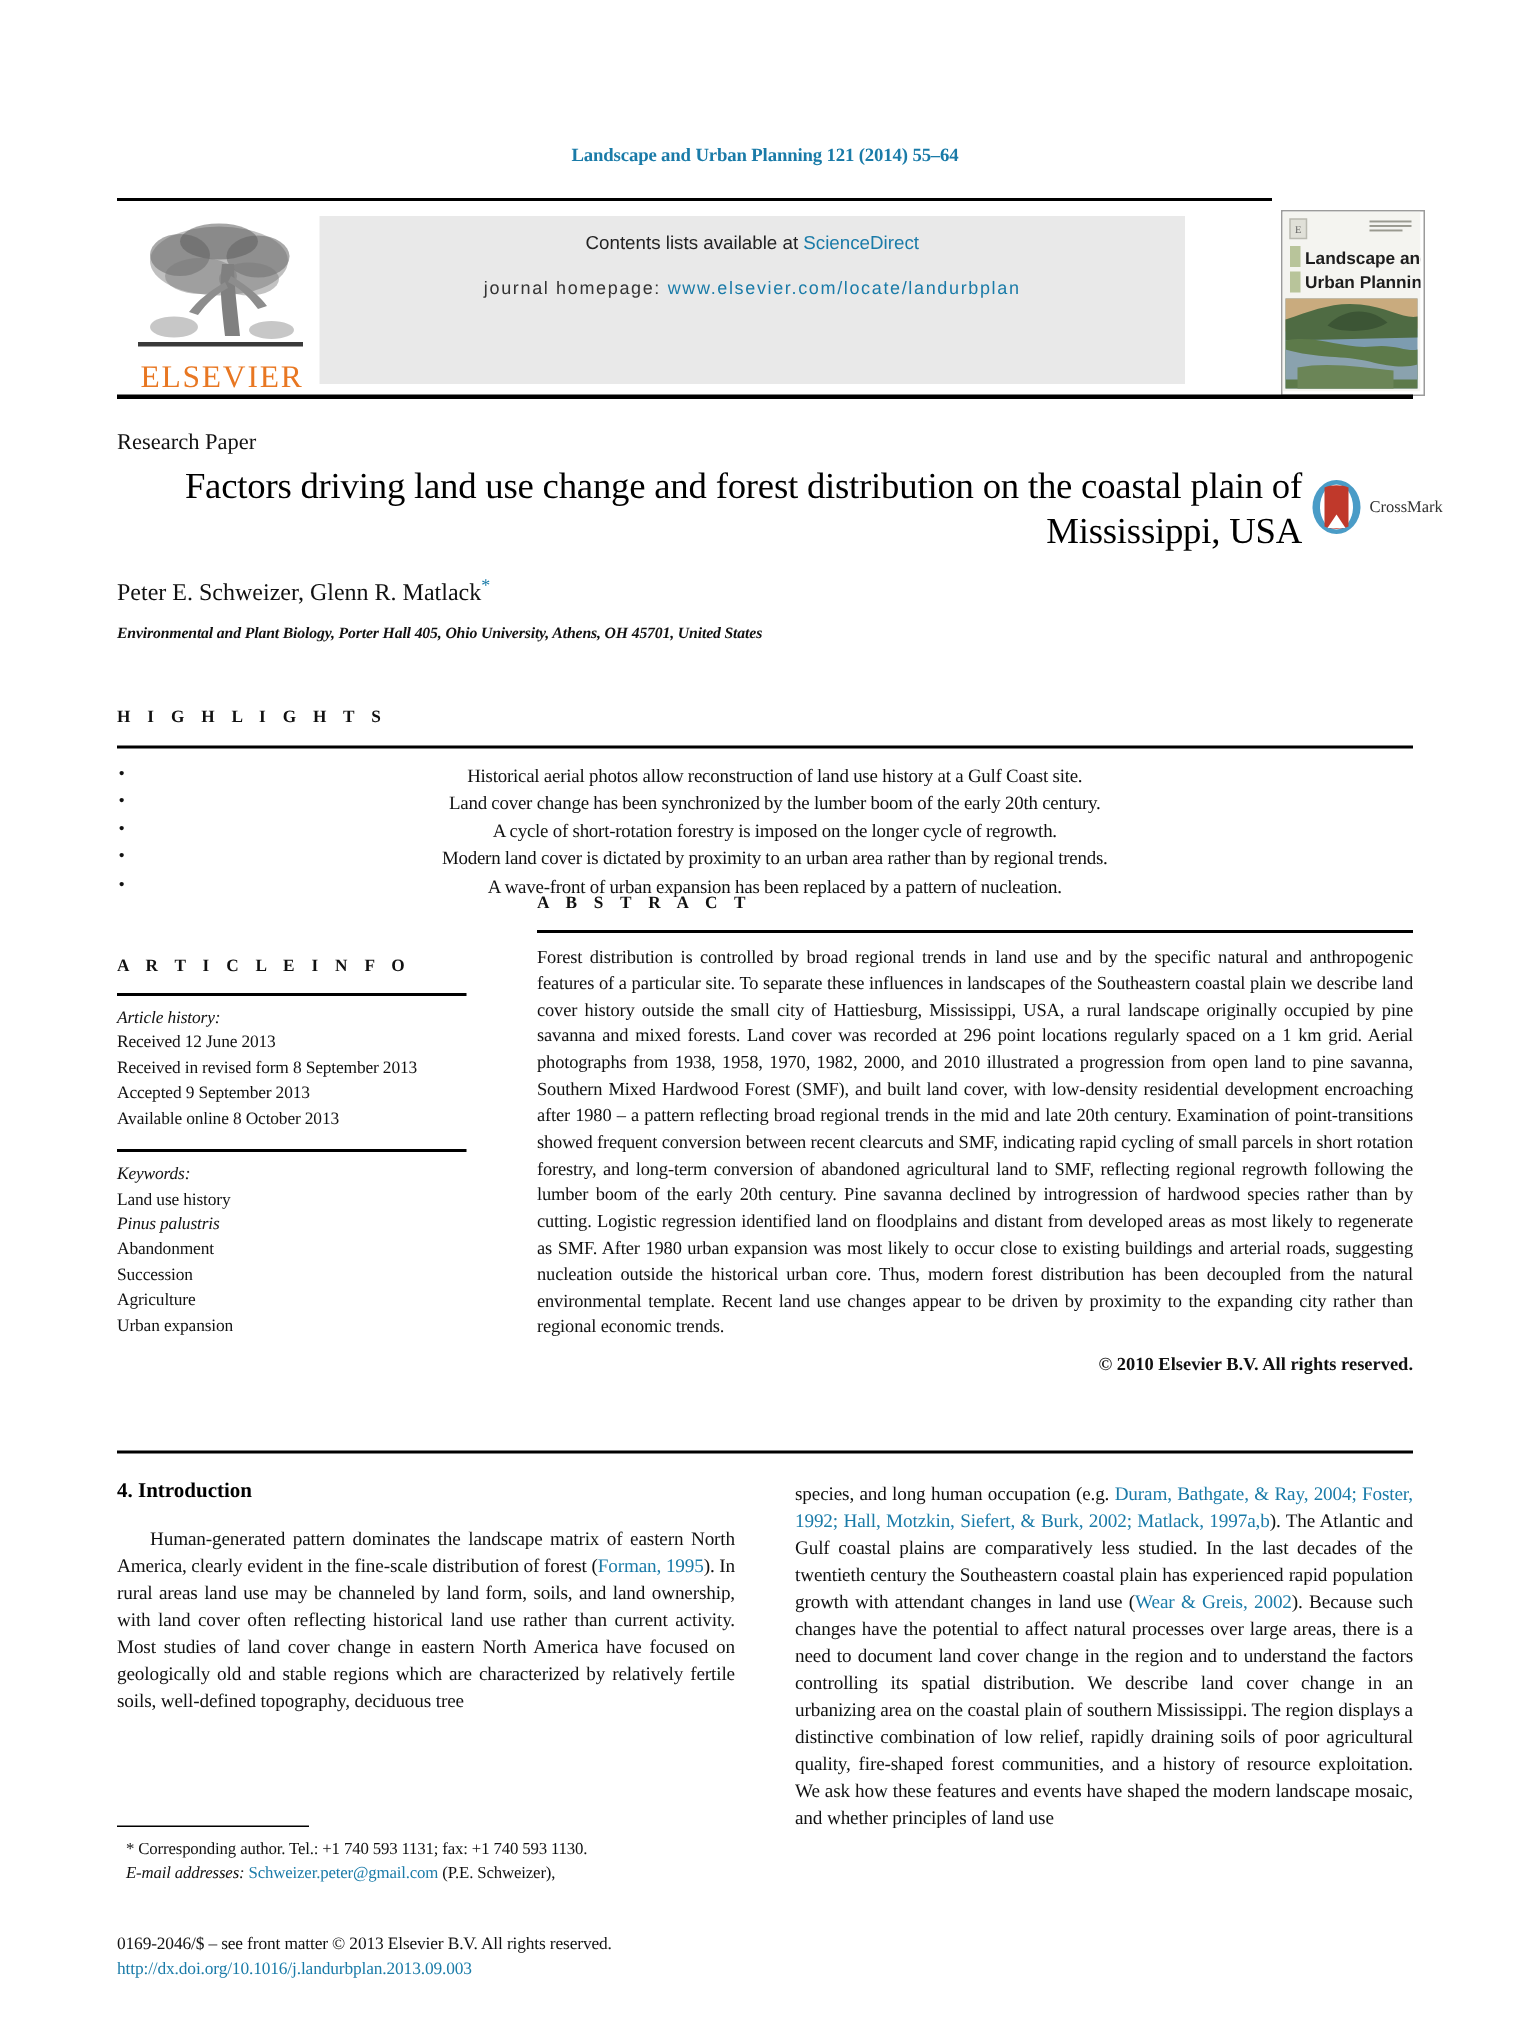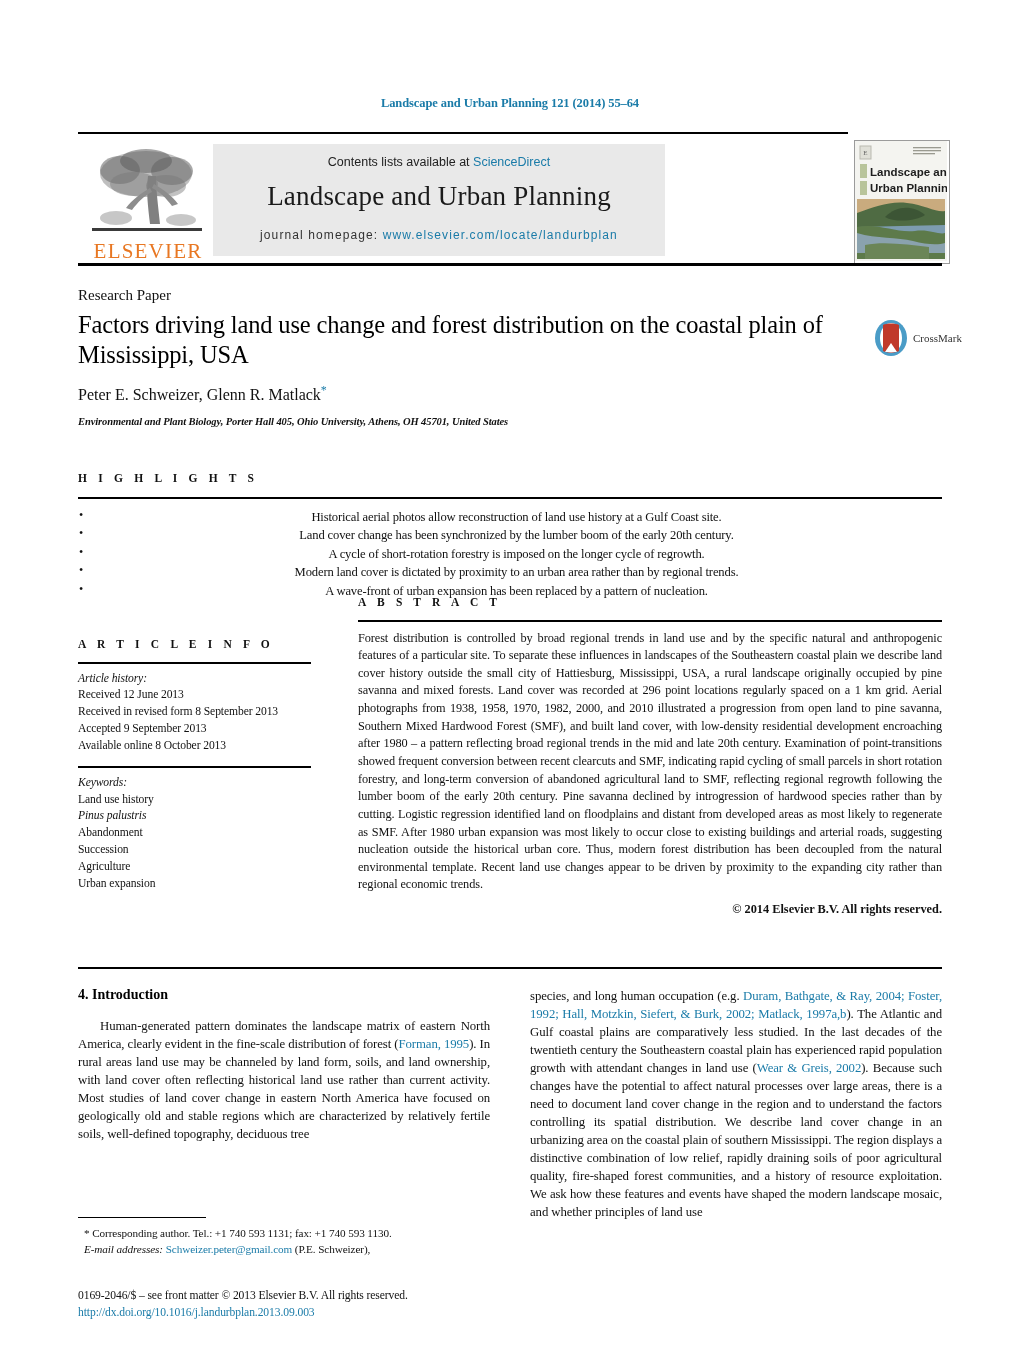--- a/index.html
+++ b/index.html
@@ -67,21 +67,21 @@
     font-family: "Liberation Serif", serif;
     font-size: 21px;
     color: #e87722;
     letter-spacing: 1.2px;
     line-height: 1;
   }
   .header-center {
     position: absolute;
     top: 12px;
     left: 135px;
-    width: 452px;
+    width: 577px;
     height: 112px;
     background: #e9e9e9;
     text-align: center;
   }
   .contents-line {
     margin-top: 11px;
     font-family: "Liberation Sans", sans-serif;
     font-size: 12.5px;
     color: #222;
   }
@@ -136,20 +136,21 @@
     margin-bottom: 6px;
   }
   .paper-title {
     font-size: 24.5px;
     line-height: 1.21;
     font-weight: normal;
     color: #000;
     width: 790px;
     margin: 0 0 14px 0;
     letter-spacing: -0.15px;
+    text-align: right;
   }
   .authors {
     font-size: 16px;
     color: #111;
     margin-bottom: 11px;
   }
   .authors .star { color: #1a7ba8; font-size: 12px; vertical-align: super; }
   .affil {
     font-size: 10.5px;
     font-style: italic;
@@ -364,21 +365,20 @@
         </g>
         <rect x="6" y="84" width="110" height="3" fill="#3a3a3a"></rect>
       </svg>
       <div class="elsevier-word">ELSEVIER</div>
     </div>
 
     <div class="header-center">
       <div class="contents-line">
         <span>Contents lists available at </span><span class="sd">ScienceDirect</span>
       </div>
-      <div class="journal-title">Landscape and Urban Planning</div>
       <div class="homepage-line">
         <span>journal homepage: </span><span class="url">www.elsevier.com/locate/landurbplan</span>
       </div>
     </div>
 
     <div class="cover-thumb">
       <svg width="92" height="120" viewBox="0 0 92 120">
         <rect width="92" height="120" fill="#f4f4f0"></rect>
         <rect x="5" y="5" width="11" height="13" fill="#e0e0d8" stroke="#b9b9b0"></rect>
         <text x="10.5" y="14" font-family="Liberation Serif, serif" font-size="7" fill="#666" text-anchor="middle">E</text>
@@ -454,21 +454,21 @@
       <div>Succession</div>
       <div>Agriculture</div>
       <div>Urban expansion</div>
     </div>
   </div>
 
   <div class="abscol">
     <div class="section-label">A B S T R A C T</div>
     <div class="abs-rule"></div>
     <div class="abs-text">Forest distribution is controlled by broad regional trends in land use and by the specific natural and anthropogenic features of a particular site. To separate these influences in landscapes of the Southeastern coastal plain we describe land cover history outside the small city of Hattiesburg, Mississippi, USA, a rural landscape originally occupied by pine savanna and mixed forests. Land cover was recorded at 296 point locations regularly spaced on a 1 km grid. Aerial photographs from 1938, 1958, 1970, 1982, 2000, and 2010 illustrated a progression from open land to pine savanna, Southern Mixed Hardwood Forest (SMF), and built land cover, with low-density residential development encroaching after 1980 – a pattern reflecting broad regional trends in the mid and late 20th century. Examination of point-transitions showed frequent conversion between recent clearcuts and SMF, indicating rapid cycling of small parcels in short rotation forestry, and long-term conversion of abandoned agricultural land to SMF, reflecting regional regrowth following the lumber boom of the early 20th century. Pine savanna declined by introgression of hardwood species rather than by cutting. Logistic regression identified land on floodplains and distant from developed areas as most likely to regenerate as SMF. After 1980 urban expansion was most likely to occur close to existing buildings and arterial roads, suggesting nucleation outside the historical urban core. Thus, modern forest distribution has been decoupled from the natural environmental template. Recent land use changes appear to be driven by proximity to the expanding city rather than regional economic trends.</div>
-    <div class="abs-copy">© 2014 Elsevier B.V. All rights reserved.</div>
+    <div class="abs-copy">© 2010 Elsevier B.V. All rights reserved.</div>
   </div>
 
   <div class="main-sep"></div>
 
   <div class="bodycols">
     <div class="col left">
       <div class="sec-head">4.  Introduction</div>
       <p class="body-text indent"><span>Human-generated pattern dominates the landscape matrix of eastern North America, clearly evident in the fine-scale distribution of forest (</span><span class="lnk">Forman, 1995</span><span>). In rural areas land use may be channeled by land form, soils, and land ownership, with land cover often reflecting historical land use rather than current activity. Most studies of land cover change in eastern North America have focused on geologically old and stable regions which are characterized by relatively fertile soils, well-defined topography, deciduous tree</span></p>
     </div>
     <div class="col right">

